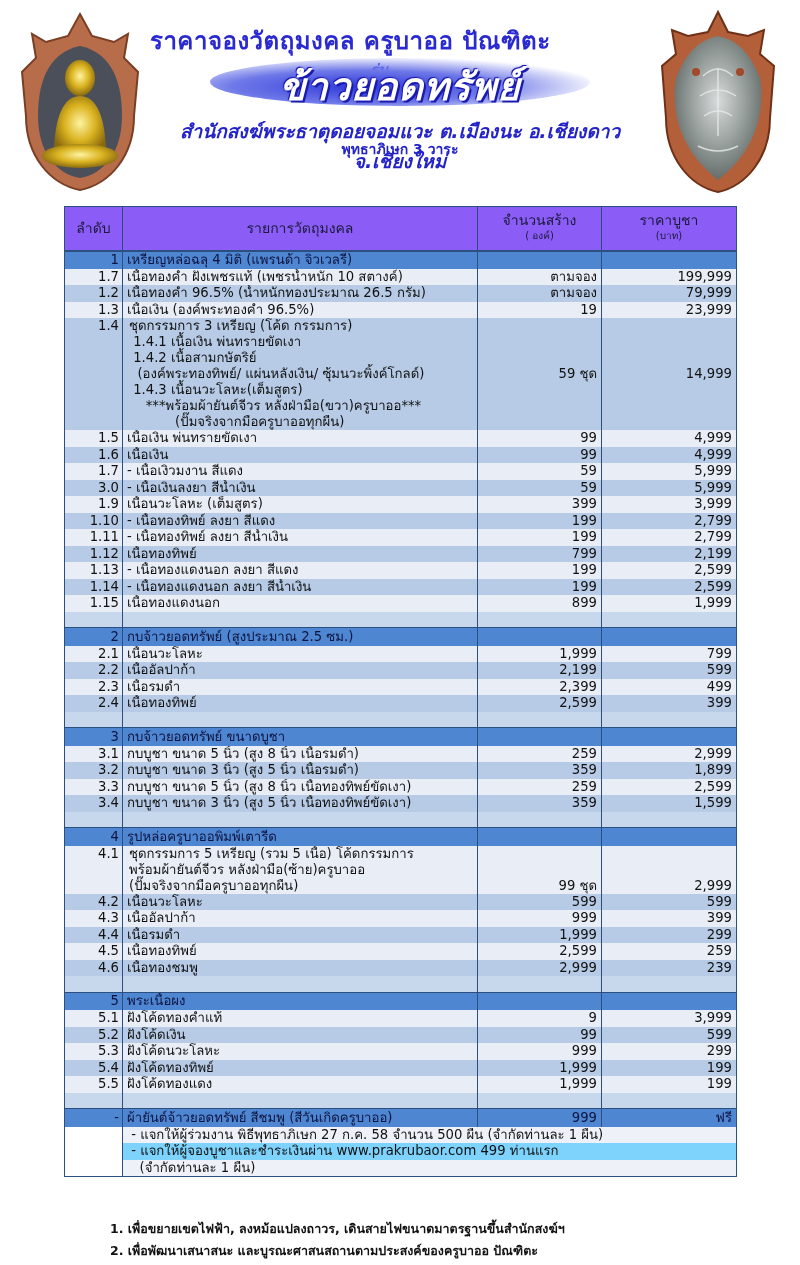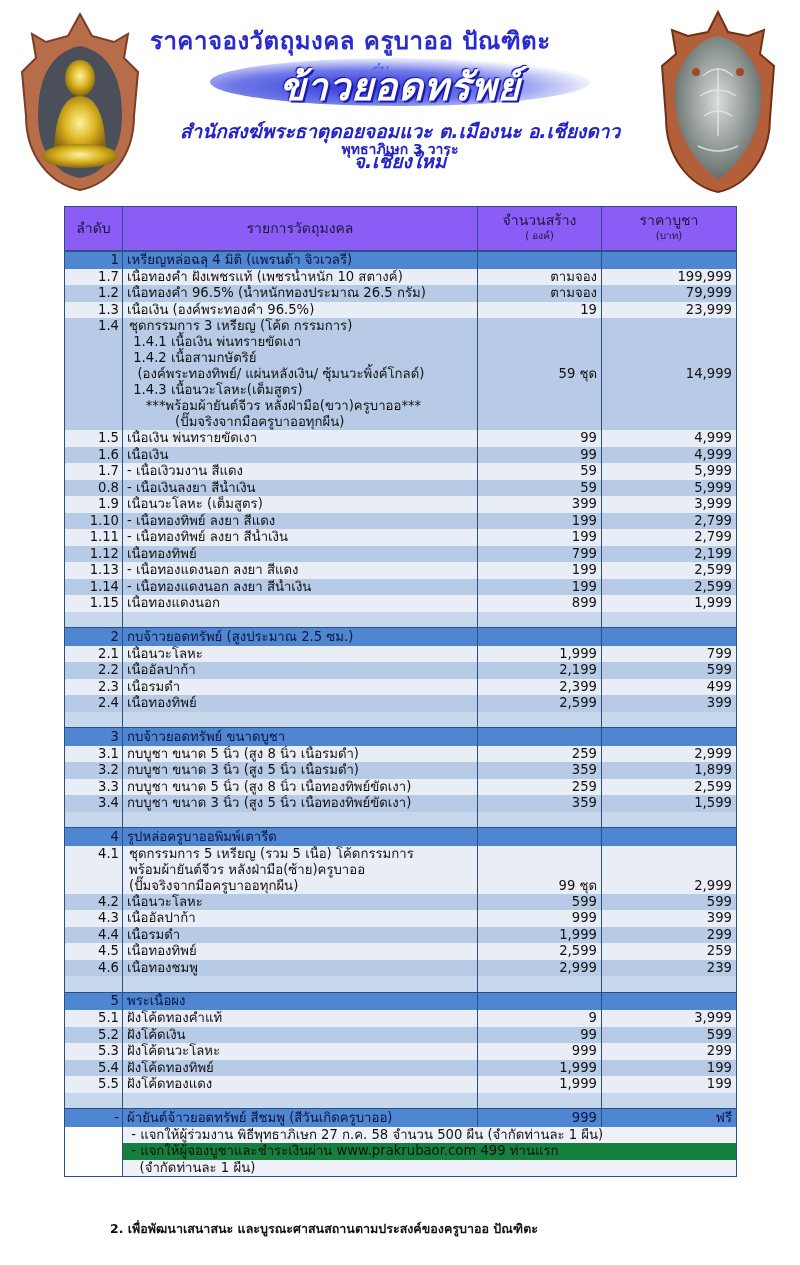--- a/index.html
+++ b/index.html
@@ -179,21 +179,21 @@
           <td class="qty">99</td>
           <td class="price">4,999</td>
         </tr>
         <tr class="light">
           <td class="num">1.7</td>
           <td><span class=""> - เนื้อเงิวมงาน สีแดง</span></td>
           <td class="qty">59</td>
           <td class="price">5,999</td>
         </tr>
         <tr class="mid">
-          <td class="num">0.8</td>
+          <td class="num">3.0</td>
           <td><span class=""> - เนื้อเงินลงยา สีน้ำเงิน</span></td>
           <td class="qty">59</td>
           <td class="price">5,999</td>
         </tr>
         <tr class="light">
           <td class="num">1.9</td>
           <td><span class="">เนื้อนวะโลหะ (เต็มสูตร)</span></td>
           <td class="qty">399</td>
           <td class="price">3,999</td>
         </tr>
@@ -410,25 +410,26 @@
           <td>ผ้ายันต์จ้าวยอดทรัพย์ สีชมพู (สีวันเกิดครูบาออ)</td>
           <td class="qty">999</td>
           <td class="price">ฟรี</td>
         </tr>
         <tr class="light note">
           <td></td>
           <td colspan="3" style="white-space: pre; background: rgb(238, 242, 248);"> - แจกให้ผู้ร่วมงาน พิธีพุทธาภิเษก 27 ก.ค. 58 จำนวน 500 ผืน (จำกัดท่านละ 1 ผืน)</td>
         </tr>
         <tr class="mid note">
           <td></td>
-          <td colspan="3" style="white-space: pre; background: #15803d;"> - แจกให้ผู้จองบูชาและชำระเงินผ่าน www.prakrubaor.com 499 ท่านแรก</td>
+          <td colspan="3" style="white-space: pre; background: #7dd3fc;"> - แจกให้ผู้จองบูชาและชำระเงินผ่าน www.prakrubaor.com 499 ท่านแรก</td>
         </tr>
         <tr class="light note">
           <td></td>
           <td colspan="3" style="white-space: pre; background: rgb(238, 242, 248);">   (จำกัดท่านละ 1 ผืน)</td>
         </tr>
       </tbody>
   </table>
 </div>
 
 <div class="footer">
+  <div>1. เพื่อขยายเขตไฟฟ้า, ลงหม้อแปลงถาวร, เดินสายไฟขนาดมาตรฐานขึ้นสำนักสงฆ์ฯ</div>
   <div>2. เพื่อพัฒนาเสนาสนะ และบูรณะศาสนสถานตามประสงค์ของครูบาออ ปัณฑิตะ</div>
 </div>
 
 </body></html>

